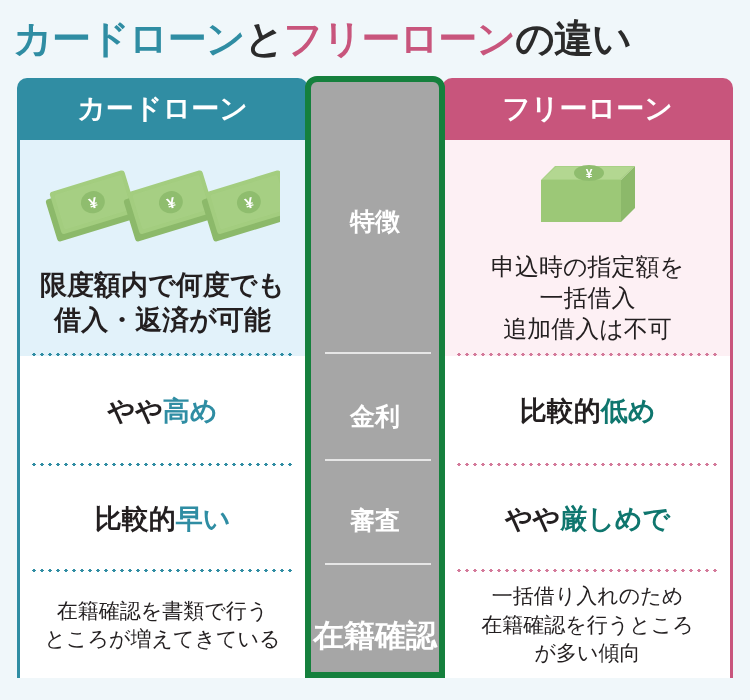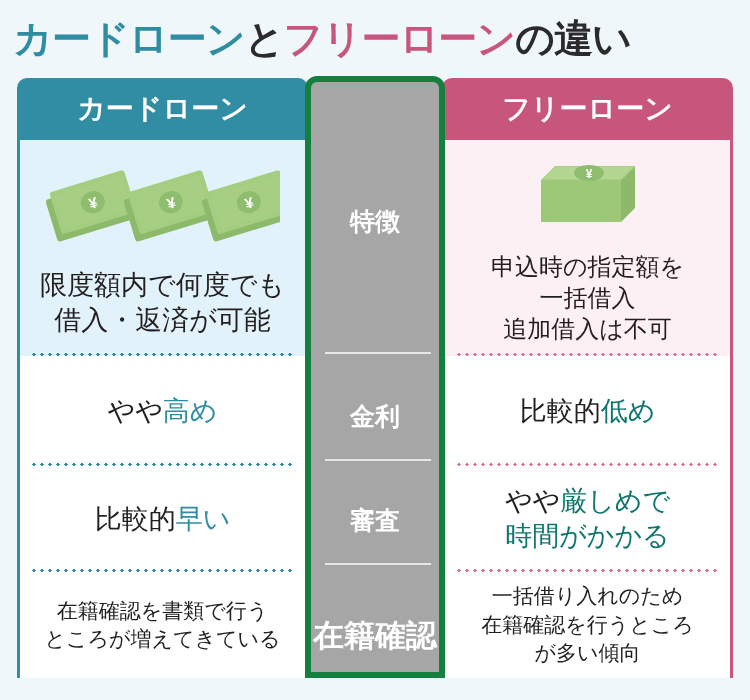--- a/index.html
+++ b/index.html
@@ -91,21 +91,21 @@
   .r1 { height:216px; }
   .r2 { height:110px; }
   .r3 { height:106px; }
   .r4 { height:106px; }
 
   .col-left  .r1 { background:#e2f2fa; }
   .col-left  .r2, .col-left .r3, .col-left .r4 { background:#ffffff; }
   .col-right .r1 { background:#fdf0f4; }
   .col-right .r2, .col-right .r3, .col-right .r4 { background:#ffffff; }
 
-  .txt-lg { font-size:27px; line-height:1.28; font-weight:normal; }
+  .txt-lg { font-size:27px; line-height:1.28; font-weight:bold; }
   .txt-md { font-size:24px; line-height:1.3; }
   .txt-sm { font-size:21px; line-height:1.35; }
   .hl-teal { color:#2f8da3; }
   .hl-pink { color:#0f766e; }
 
   .r1 .caption { margin-top:10px; }
 
   
   .center {
     position:absolute;
@@ -233,21 +233,20 @@
       <div class="cell r2">
         <div class="txt-lg">
           <span>比較的</span><span class="hl-pink">低め</span>
         </div>
         <div class="dots"></div>
       </div>
 
       <div class="cell r3">
         <div class="txt-lg">
           <div><span>やや</span><span class="hl-pink">厳しめで</span></div>
-          <div><span class="hl-pink">時間がかかる</span></div>
         </div>
         <div class="dots"></div>
       </div>
 
       <div class="cell r4">
         <div class="txt-sm">
           <div><span>一括借り入れのため</span></div>
           <div><span>在籍確認を行うところ</span></div>
           <div><span>が多い傾向</span></div>
         </div>

